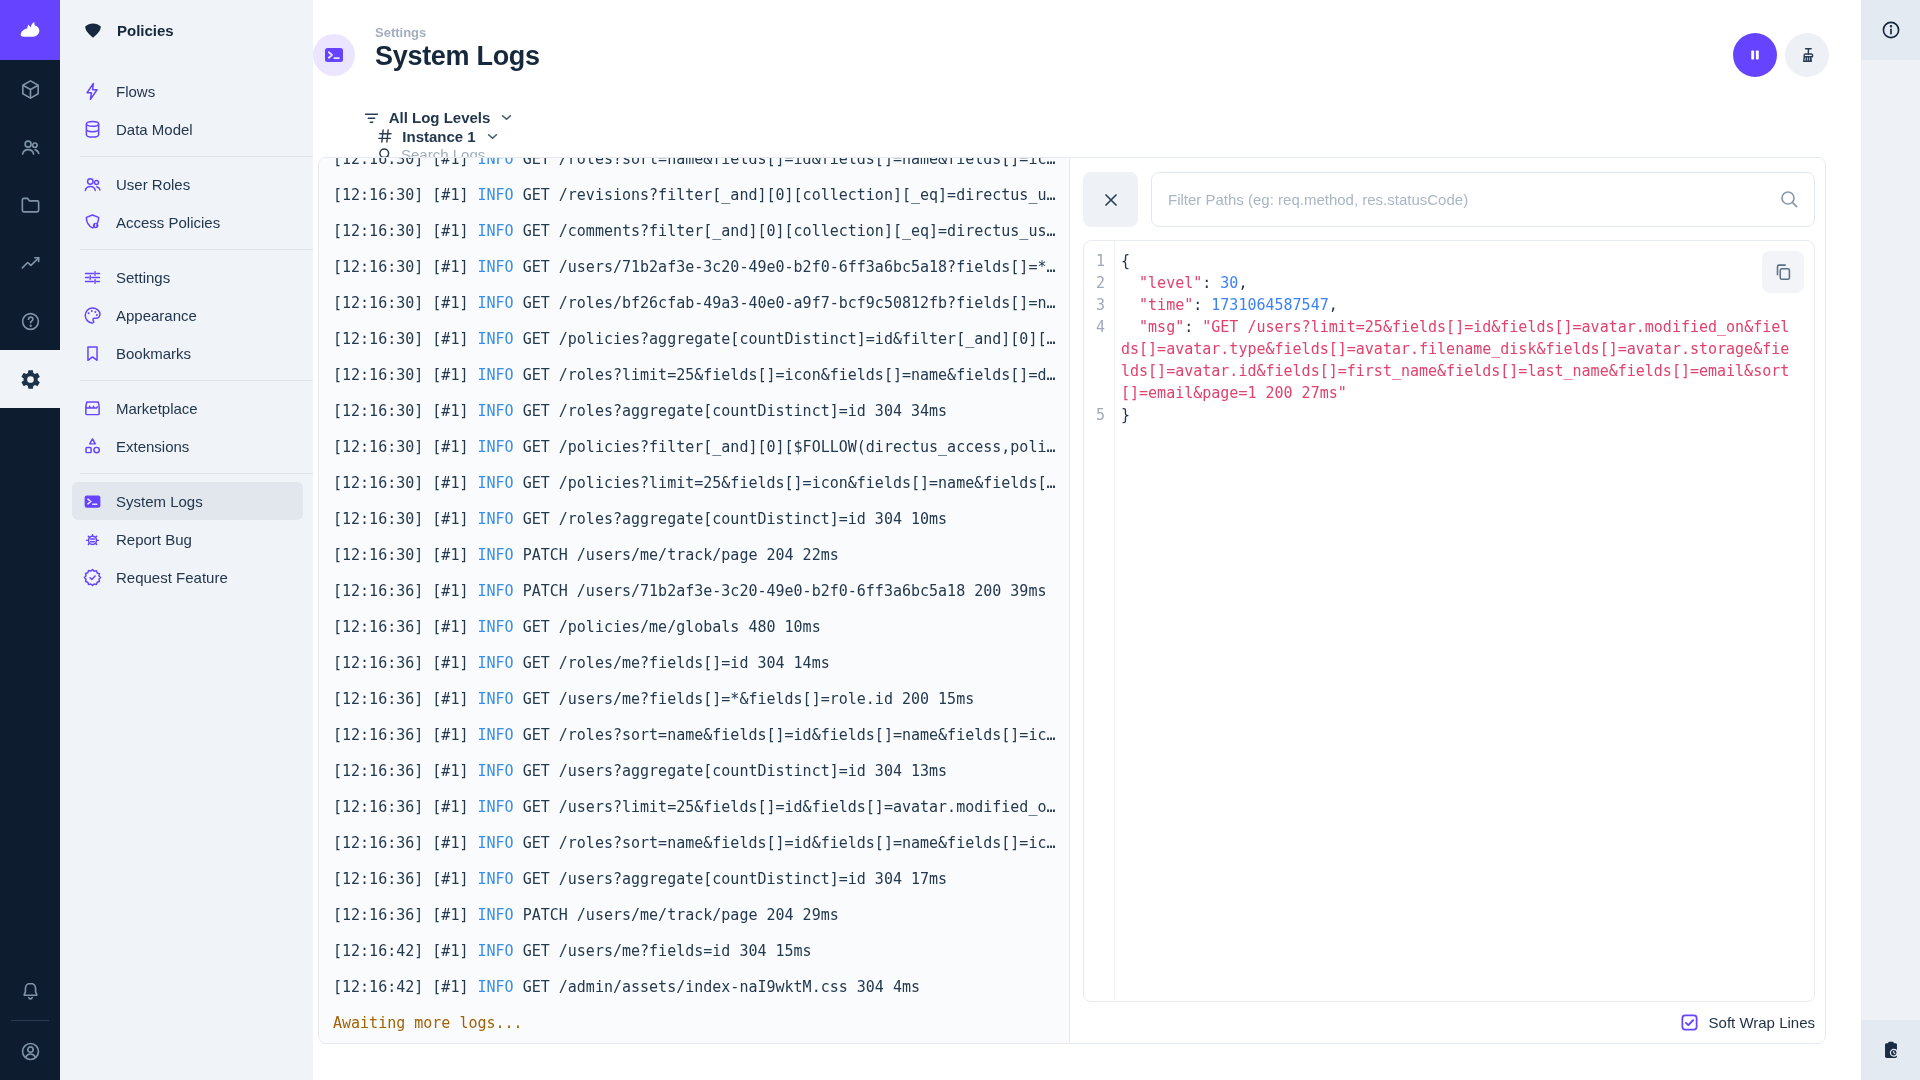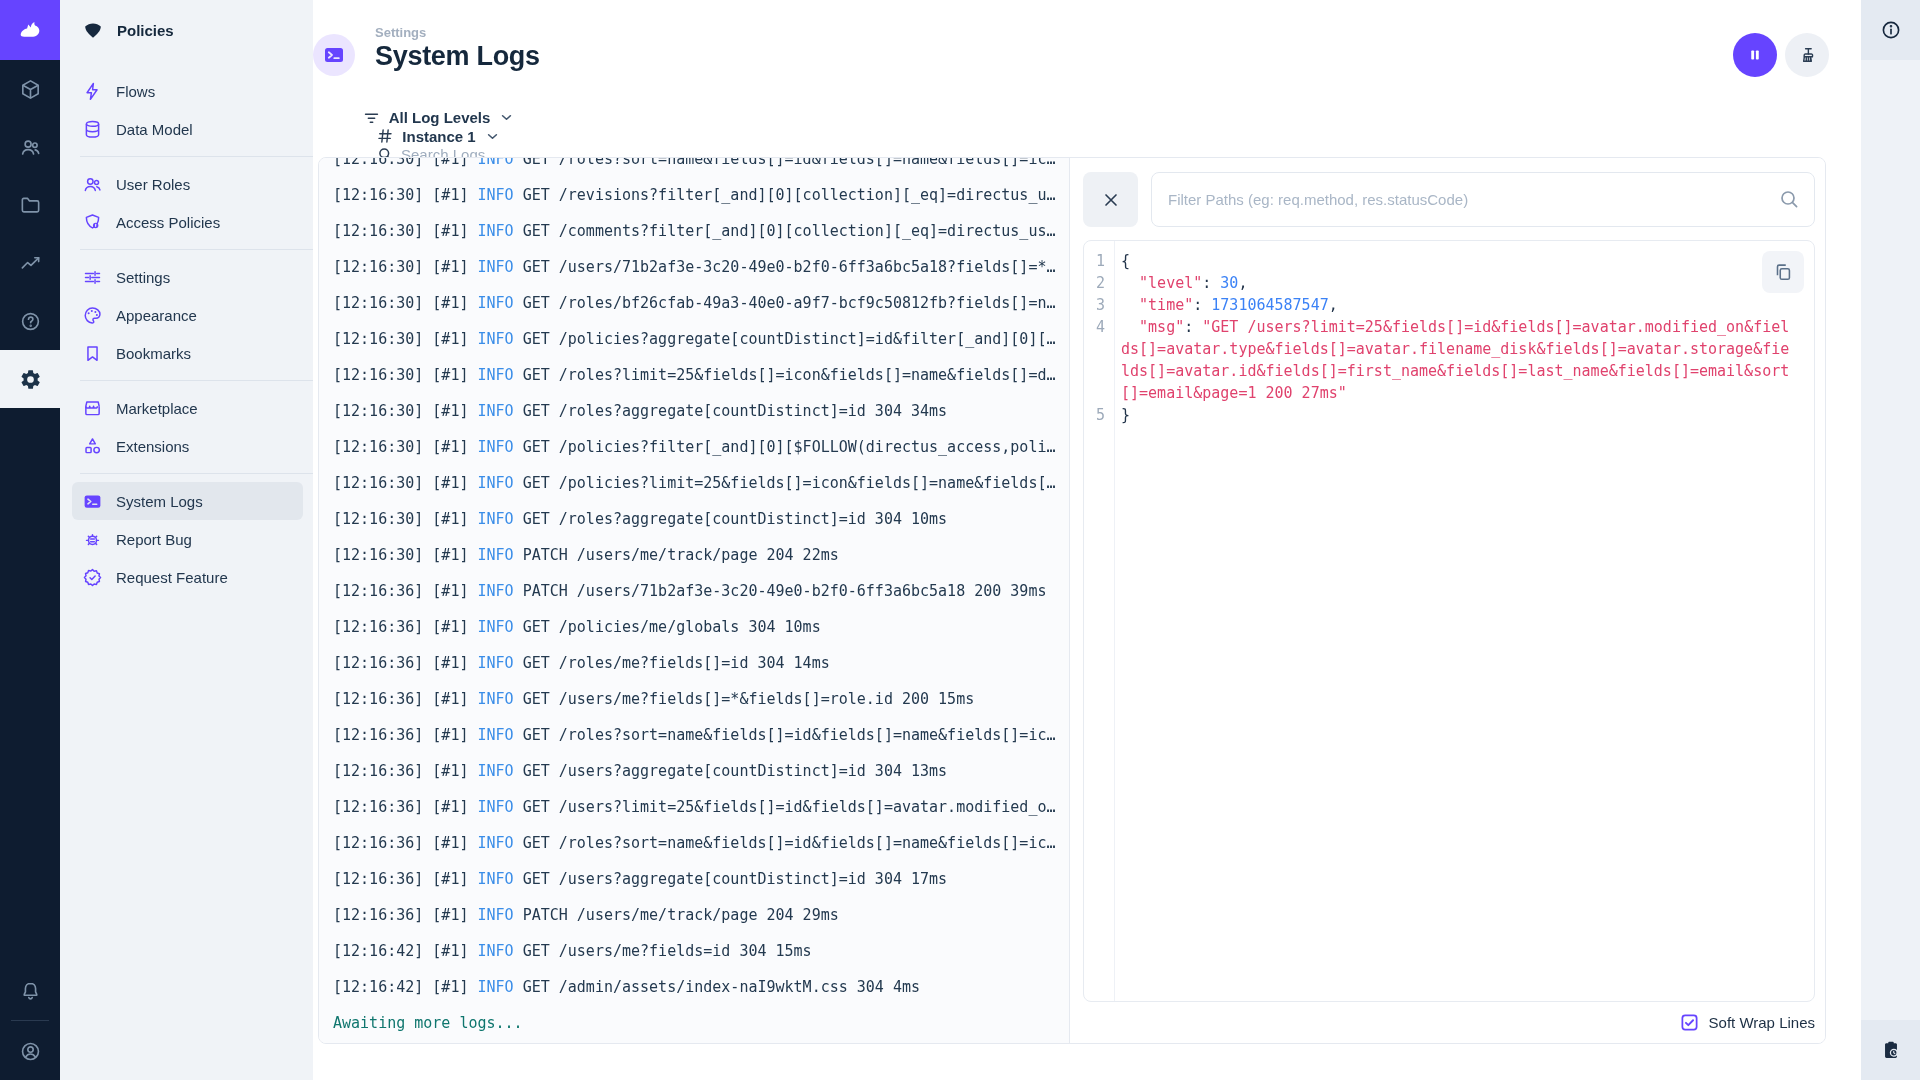--- a/index.html
+++ b/index.html
@@ -54,21 +54,21 @@
   .gap34 { width:38px; }
 
   
   .log-box { position:absolute; left:318px; top:157px; width:1508px; height:887px;
     border:1px solid #e5e9f0; border-radius:8px; background:#fff; overflow:hidden; display:flex; }
   .log-pane { width:751px; flex:none; background:#fafbfd; border-right:1px solid #e5e9f0; position:relative; overflow:hidden; }
   .log-list { position:absolute; left:0; right:0; top:-17px; }
   .log-row { height:36px; line-height:36px; padding-left:14px; white-space:pre; overflow:hidden;
     font-family:"DejaVu Sans Mono", monospace; font-size:15px; color:#23394f; cursor:pointer; }
   .log-row .l-level { color:#3a8de8; }
-  .log-row.awaiting { color:#0f766e; cursor:default; }
+  .log-row.awaiting { color:#a16207; cursor:default; }
 
   
   .detail-pane { flex:1; background:#fff; padding:14px 10px 8px 13px; position:relative; }
   .detail-top { display:flex; gap:13px; margin-bottom:13px; }
   .x-btn { width:55px; height:55px; border-radius:8px; background:#eef1f5; color:#2a3c52;
     display:flex; align-items:center; justify-content:center; cursor:pointer; flex:none; }
   .filter-wrap { position:relative; flex:1; }
   .filter-wrap input { width:100%; height:55px; border:1px solid #e3e8ef; border-radius:8px;
     padding:0 68px 0 16px; font-size:15px; color:#172940; outline:none; background:#fff;
     font-family:"Liberation Sans", sans-serif; }
@@ -408,21 +408,21 @@
           <div class="log-row"><span class="l-time">[12:16:30]</span> <span class="l-inst">[#1]</span> <span class="l-level">INFO</span> <span class="l-msg">GET /users/71b2af3e-3c20-49e0-b2f0-6ff3a6bc5a18?fields[]=*…</span></div>
           <div class="log-row"><span class="l-time">[12:16:30]</span> <span class="l-inst">[#1]</span> <span class="l-level">INFO</span> <span class="l-msg">GET /roles/bf26cfab-49a3-40e0-a9f7-bcf9c50812fb?fields[]=n…</span></div>
           <div class="log-row"><span class="l-time">[12:16:30]</span> <span class="l-inst">[#1]</span> <span class="l-level">INFO</span> <span class="l-msg">GET /policies?aggregate[countDistinct]=id&amp;filter[_and][0][…</span></div>
           <div class="log-row"><span class="l-time">[12:16:30]</span> <span class="l-inst">[#1]</span> <span class="l-level">INFO</span> <span class="l-msg">GET /roles?limit=25&amp;fields[]=icon&amp;fields[]=name&amp;fields[]=d…</span></div>
           <div class="log-row"><span class="l-time">[12:16:30]</span> <span class="l-inst">[#1]</span> <span class="l-level">INFO</span> <span class="l-msg">GET /roles?aggregate[countDistinct]=id 304 34ms</span></div>
           <div class="log-row"><span class="l-time">[12:16:30]</span> <span class="l-inst">[#1]</span> <span class="l-level">INFO</span> <span class="l-msg">GET /policies?filter[_and][0][$FOLLOW(directus_access,poli…</span></div>
           <div class="log-row"><span class="l-time">[12:16:30]</span> <span class="l-inst">[#1]</span> <span class="l-level">INFO</span> <span class="l-msg">GET /policies?limit=25&amp;fields[]=icon&amp;fields[]=name&amp;fields[…</span></div>
           <div class="log-row"><span class="l-time">[12:16:30]</span> <span class="l-inst">[#1]</span> <span class="l-level">INFO</span> <span class="l-msg">GET /roles?aggregate[countDistinct]=id 304 10ms</span></div>
           <div class="log-row"><span class="l-time">[12:16:30]</span> <span class="l-inst">[#1]</span> <span class="l-level">INFO</span> <span class="l-msg">PATCH /users/me/track/page 204 22ms</span></div>
           <div class="log-row"><span class="l-time">[12:16:36]</span> <span class="l-inst">[#1]</span> <span class="l-level">INFO</span> <span class="l-msg">PATCH /users/71b2af3e-3c20-49e0-b2f0-6ff3a6bc5a18 200 39ms</span></div>
-          <div class="log-row"><span class="l-time">[12:16:36]</span> <span class="l-inst">[#1]</span> <span class="l-level">INFO</span> <span class="l-msg">GET /policies/me/globals 304 10ms</span></div>
+          <div class="log-row"><span class="l-time">[12:16:36]</span> <span class="l-inst">[#1]</span> <span class="l-level">INFO</span> <span class="l-msg">GET /policies/me/globals 480 10ms</span></div>
           <div class="log-row"><span class="l-time">[12:16:36]</span> <span class="l-inst">[#1]</span> <span class="l-level">INFO</span> <span class="l-msg">GET /roles/me?fields[]=id 304 14ms</span></div>
           <div class="log-row"><span class="l-time">[12:16:36]</span> <span class="l-inst">[#1]</span> <span class="l-level">INFO</span> <span class="l-msg">GET /users/me?fields[]=*&amp;fields[]=role.id 200 15ms</span></div>
           <div class="log-row"><span class="l-time">[12:16:36]</span> <span class="l-inst">[#1]</span> <span class="l-level">INFO</span> <span class="l-msg">GET /roles?sort=name&amp;fields[]=id&amp;fields[]=name&amp;fields[]=ic…</span></div>
           <div class="log-row"><span class="l-time">[12:16:36]</span> <span class="l-inst">[#1]</span> <span class="l-level">INFO</span> <span class="l-msg">GET /users?aggregate[countDistinct]=id 304 13ms</span></div>
           <div class="log-row"><span class="l-time">[12:16:36]</span> <span class="l-inst">[#1]</span> <span class="l-level">INFO</span> <span class="l-msg">GET /users?limit=25&amp;fields[]=id&amp;fields[]=avatar.modified_o…</span></div>
           <div class="log-row"><span class="l-time">[12:16:36]</span> <span class="l-inst">[#1]</span> <span class="l-level">INFO</span> <span class="l-msg">GET /roles?sort=name&amp;fields[]=id&amp;fields[]=name&amp;fields[]=ic…</span></div>
           <div class="log-row"><span class="l-time">[12:16:36]</span> <span class="l-inst">[#1]</span> <span class="l-level">INFO</span> <span class="l-msg">GET /users?aggregate[countDistinct]=id 304 17ms</span></div>
           <div class="log-row"><span class="l-time">[12:16:36]</span> <span class="l-inst">[#1]</span> <span class="l-level">INFO</span> <span class="l-msg">PATCH /users/me/track/page 204 29ms</span></div>
           <div class="log-row"><span class="l-time">[12:16:42]</span> <span class="l-inst">[#1]</span> <span class="l-level">INFO</span> <span class="l-msg">GET /users/me?fields=id 304 15ms</span></div>
           <div class="log-row"><span class="l-time">[12:16:42]</span> <span class="l-inst">[#1]</span> <span class="l-level">INFO</span> <span class="l-msg">GET /admin/assets/index-naI9wktM.css 304 4ms</span></div>

